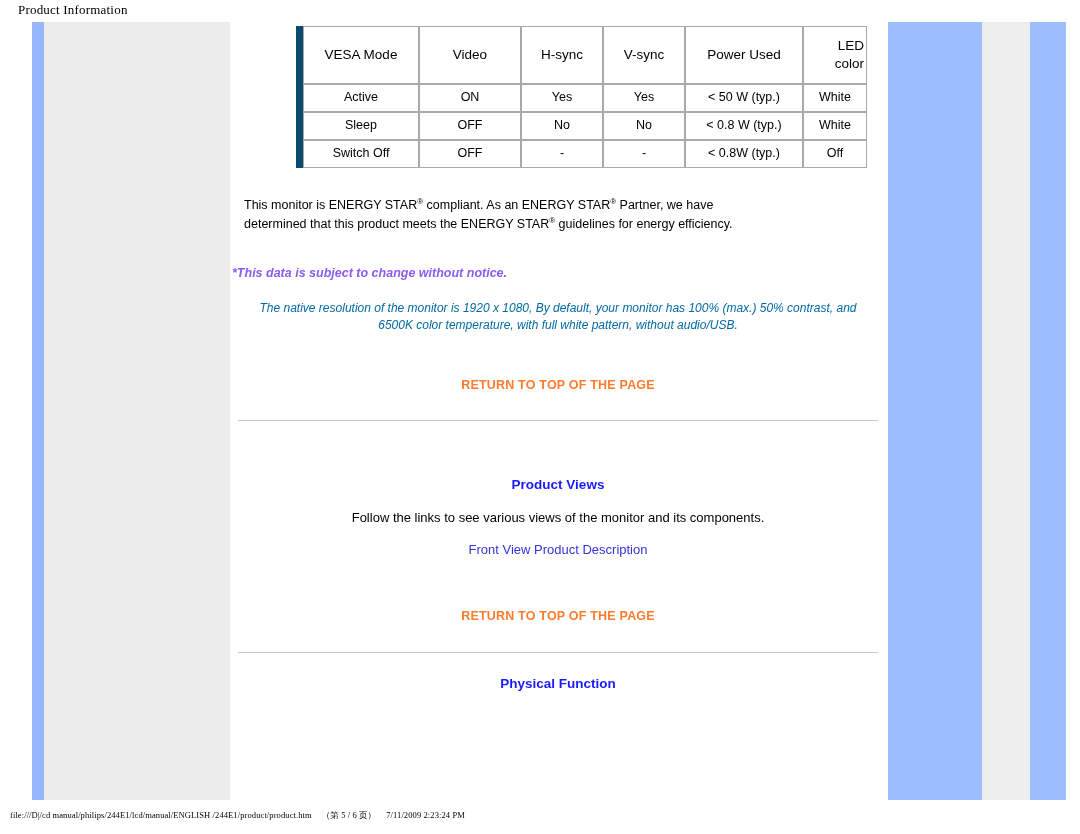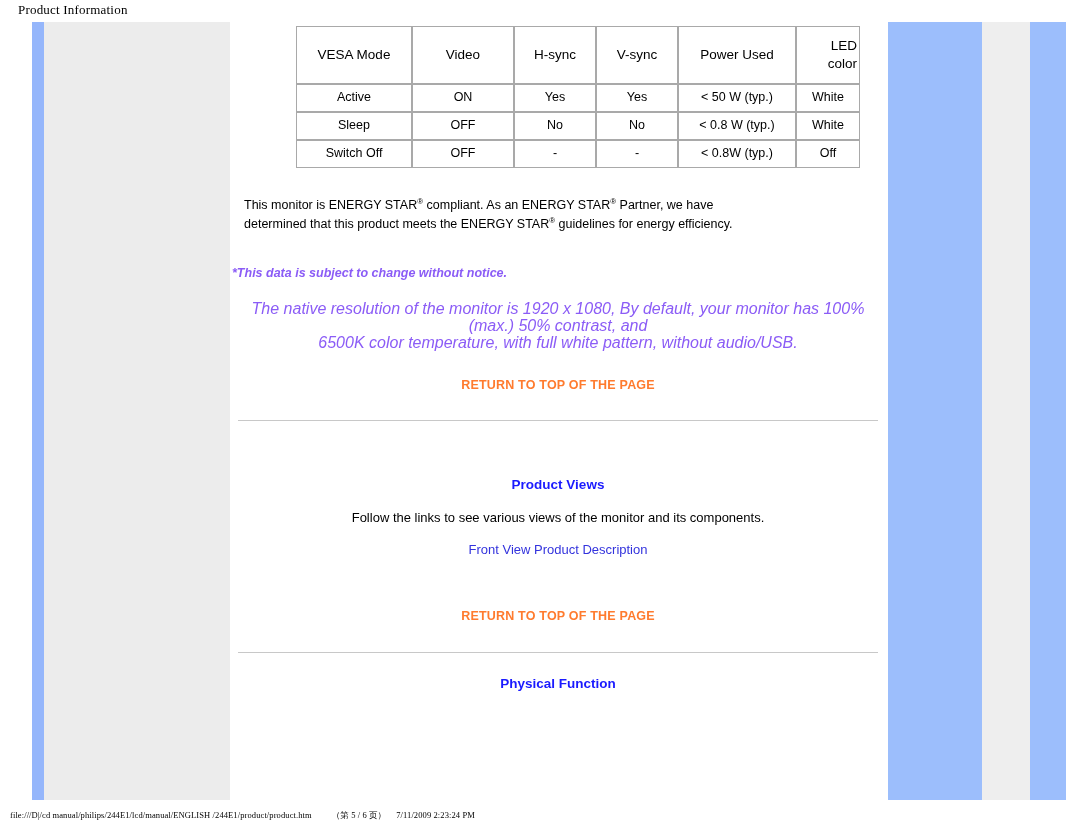--- a/index.html
+++ b/index.html
@@ -30,21 +30,21 @@
   .print-footer {
     position: absolute;
     left: 10px;
     top: 810px;
     font-size: 8.5px;
     color: #000;
     font-family: "Liberation Serif", serif;
     white-space: nowrap;
     letter-spacing: 0.1px;
   }
-  .print-footer .ffpath { margin-right: 20px; }
+  .print-footer .ffpath { margin-right: 10px; }
   .print-footer .ffpage { margin-right: 10px; }
 
   
   .bar {
     position: absolute;
     top: 22px;
     height: 778px;
   }
   .bar-left-blue  { left: 32px;  width: 12px; background: #95b6fb; }
   .bar-left-gray  { left: 44px;  width: 186px; background: #ececec; }
@@ -68,20 +68,21 @@
     left: 64px;
     top: 4px;
     width: 528px;
   }
   table.power-table {
     border-collapse: separate;
     border-spacing: 0;
     width: 528px;
     background: #0c4a6e;
     table-layout: fixed;
+    padding-left: 7px;
   }
   table.power-table td {
     border: 1px solid #a9a9a9;
     text-align: center;
     vertical-align: middle;
     font-size: 12.5px;
     color: #000;
     padding: 0 2px;
     background: #ffffff;
     line-height: 1.25;
@@ -124,24 +125,24 @@
     font-style: italic;
     color: #8b5cf6;
   }
 
   .native-note {
     position: absolute;
     left: 16px;
     top: 278px;
     width: 620px;
     text-align: center;
-    font-size: 16px;
+    font-size: 12px;
     font-style: italic;
     line-height: 17px;
-    color: #8b5cf6;
+    color: #0369a1;
   }
 
   
   .return-link {
     position: absolute;
     width: 652px;
     text-align: center;
     font-size: 12.5px;
     font-weight: bold;
     letter-spacing: 0.2px;

